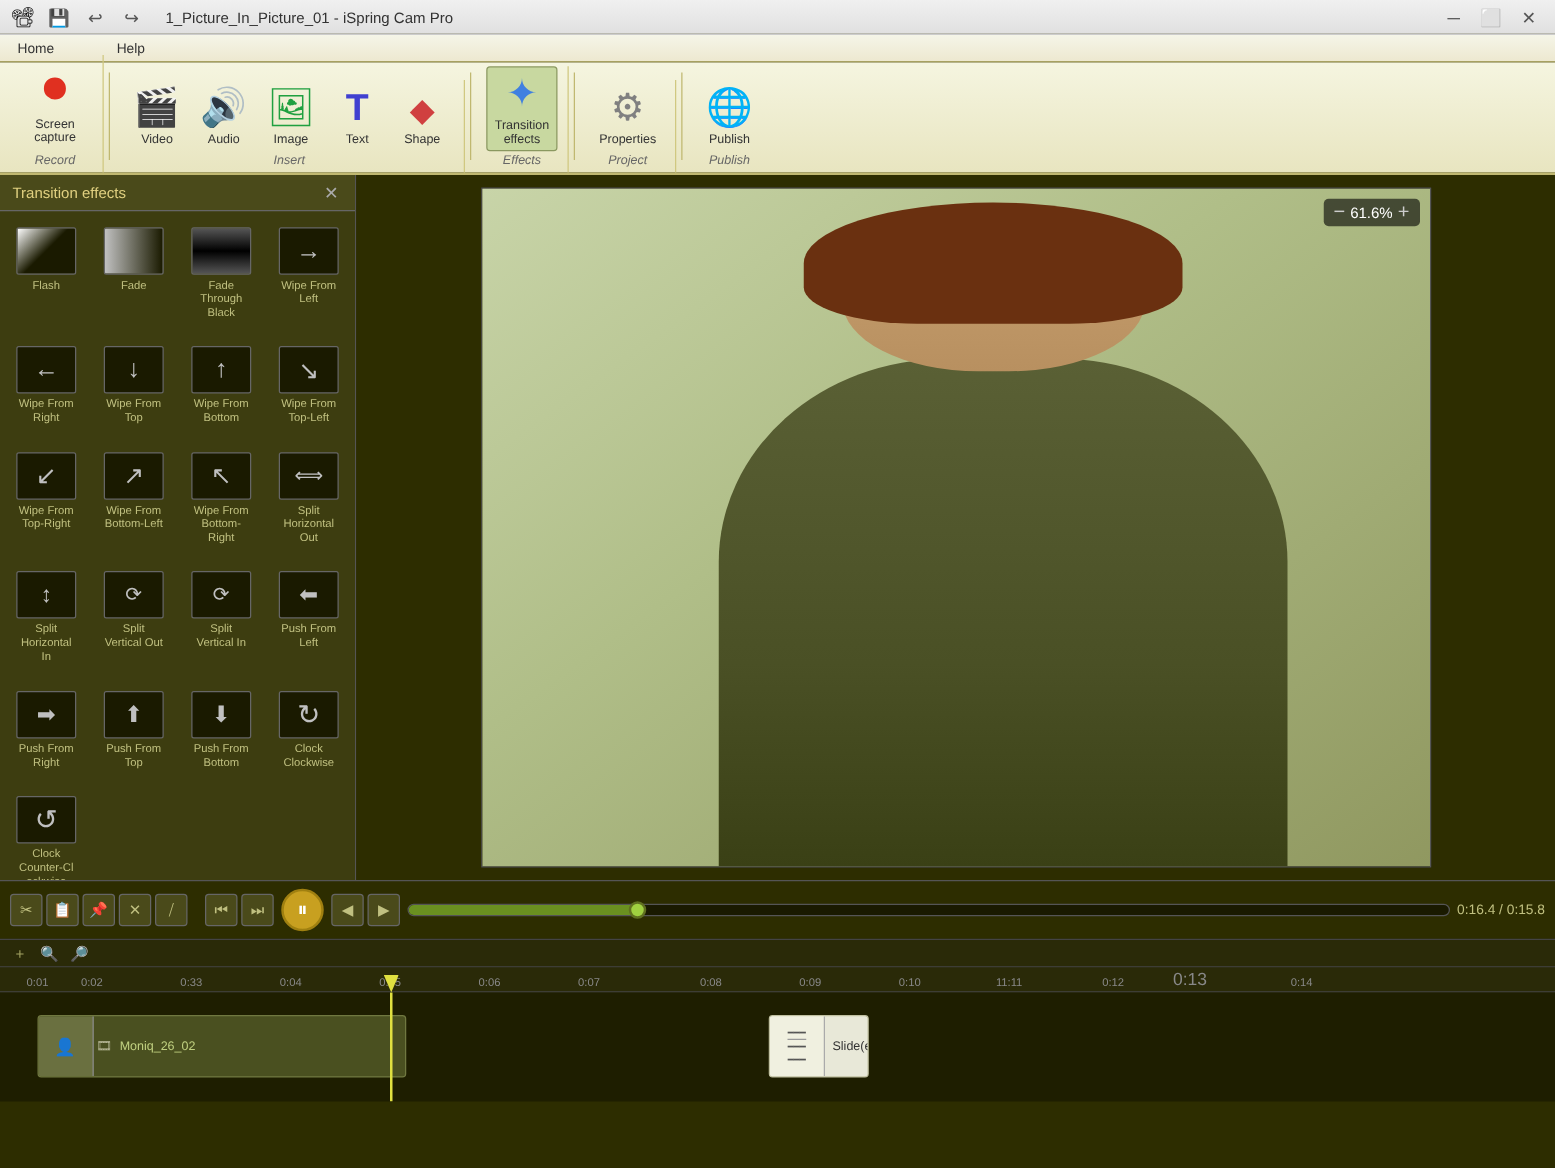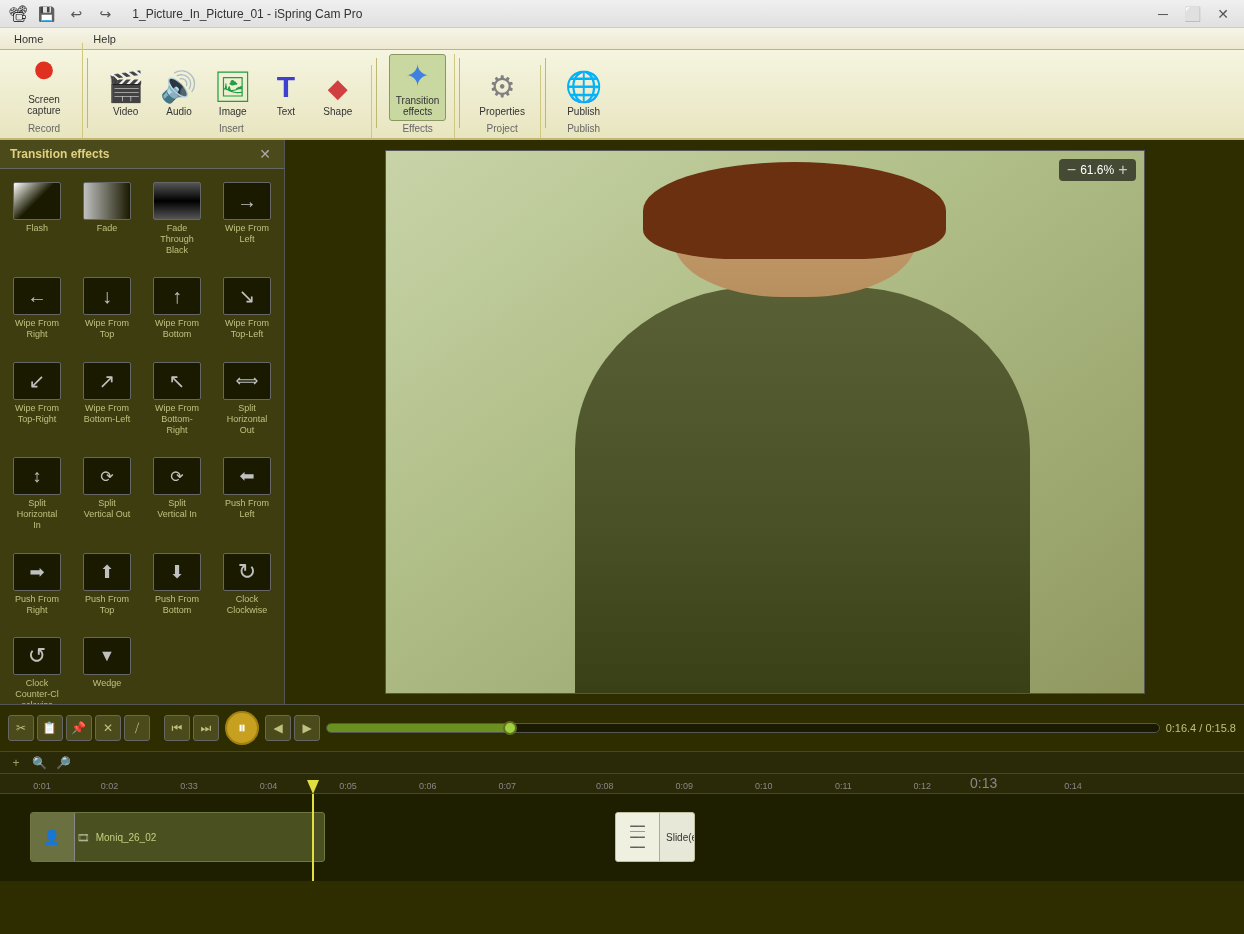--- a/index.html
+++ b/index.html
@@ -55,20 +55,21 @@
       display: flex;
       flex-direction: column;
       align-items: center;
       border-right: 1px solid #d0c880;
       padding: 0 8px 4px;
     }
     .ribbon-group:last-child { border-right: none; }
     .ribbon-group-label {
       font-size: 10px; color: #666; margin-top: 2px;
       text-align: center;
+      font-style: italic;
     }
     .ribbon-buttons { display: flex; gap: 2px; align-items: flex-end; }
     .ribbon-btn {
       display: flex; flex-direction: column; align-items: center;
       padding: 3px 6px; cursor: pointer; border-radius: 3px;
       border: 1px solid transparent; background: transparent;
       min-width: 50px;
     }
     .ribbon-btn.active { background: #c8d8a0; border-color: #8a9860; }
     .ribbon-btn-label { font-size: 10px; color: #333; text-align: center; margin-top: 2px; }
@@ -91,21 +92,21 @@
       flex-shrink: 0;
     }
     .panel-header {
       background: #4a4a1a;
       padding: 6px 10px;
       display: flex;
       align-items: center;
       justify-content: space-between;
       border-bottom: 1px solid #666;
     }
-    .panel-title { color: #e0d080; font-size: 12px; font-weight: bold; }
+    .panel-title { color: #e0d080; font-size: 12px; font-weight: normal; }
     .panel-close { color: #aaa; cursor: pointer; font-size: 14px; padding: 0 3px; }
 
     .effects-grid {
       display: grid;
       grid-template-columns: repeat(4, 1fr);
       gap: 12px;
       padding: 8px;
       overflow-y: auto;
       flex: 1;
     }
@@ -529,24 +530,20 @@
       </div>
       <div class="effect-item">
         <div class="effect-icon ei-clock"></div>
         <div class="effect-label">Clock<br>Clockwise</div>
       </div>
 
       <div class="effect-item">
         <div class="effect-icon ei-cclock"></div>
         <div class="effect-label">Clock<br>Counter-Cl<br>ockwise</div>
       </div>
-      <div class="effect-item">
-        <div class="effect-icon ei-wedge"></div>
-        <div class="effect-label">Wedge</div>
-      </div>
 
     </div>
   </div>
 
   <div class="preview-area">
     <div class="preview-container">
       <div class="preview-video">
 
         <div class="preview-person">
 
@@ -594,31 +591,31 @@
 </div>
 
 <div class="timeline-area">
   <div class="timeline-toolbar">
     <button class="tl-btn">+</button>
     <button class="tl-btn">🔍</button>
     <button class="tl-btn">🔎</button>
   </div>
   <div class="timeline-ruler" style="position:relative;height:20px;background:#2a2a08;border-bottom:1px solid #444;overflow:hidden;">
     <div style="position:absolute;left:30px;right:0;top:0;bottom:0;display:flex;align-items:flex-end;padding-bottom:2px;">
-      <span class="ruler-label" style="left:12px;position:relative;font-size:9px;color:#888;margin-right:62px;">0:01</span>
+      <span class="ruler-label" style="left:0;position:relative;font-size:9px;color:#888;margin-right:26px;">0:01</span>
       <span class="ruler-label" style="position:relative;font-size:9px;color:#888;margin-right:62px;">0:02</span>
       <span class="ruler-label" style="position:relative;font-size:9px;color:#888;margin-right:62px;">0:33</span>
       <span class="ruler-label" style="position:relative;font-size:9px;color:#888;margin-right:62px;">0:04</span>
       <span class="ruler-label" style="position:relative;font-size:9px;color:#888;margin-right:62px;text-align:center;">0:05</span>
       <span class="ruler-label" style="position:relative;font-size:9px;color:#888;margin-right:62px;">0:06</span>
       <span class="ruler-label" style="position:relative;font-size:9px;color:#888;margin-right:80px;">0:07</span>
       <span class="ruler-label" style="position:relative;font-size:9px;color:#888;margin-right:62px;">0:08</span>
       <span class="ruler-label" style="position:relative;font-size:9px;color:#888;margin-right:62px;">0:09</span>
       <span class="ruler-label" style="position:relative;font-size:9px;color:#888;margin-right:62px;">0:10</span>
-      <span class="ruler-label" style="position:relative;font-size:9px;color:#888;margin-right:62px;">0:11</span>
+      <span class="ruler-label" style="position:relative;font-size:9px;color:#888;margin-right:62px;">11:11</span>
       <span class="ruler-label" style="position:relative;font-size:9px;color:#888;margin-right:44px;">0:12</span>
       <span class="ruler-label" style="position:relative;font-size:14px;color:#888;margin-right:62px;">0:13</span>
       <span class="ruler-label" style="position:relative;font-size:9px;color:#888;">0:14</span>
     </div>
   </div>
   <div class="timeline-tracks" style="position:relative;height:88px;">
 
     <div class="track-clip" style="left:30px;width:295px;top:18px;">
       <div class="track-clip-thumb">
         <span style="font-size:14px;">👤</span>

